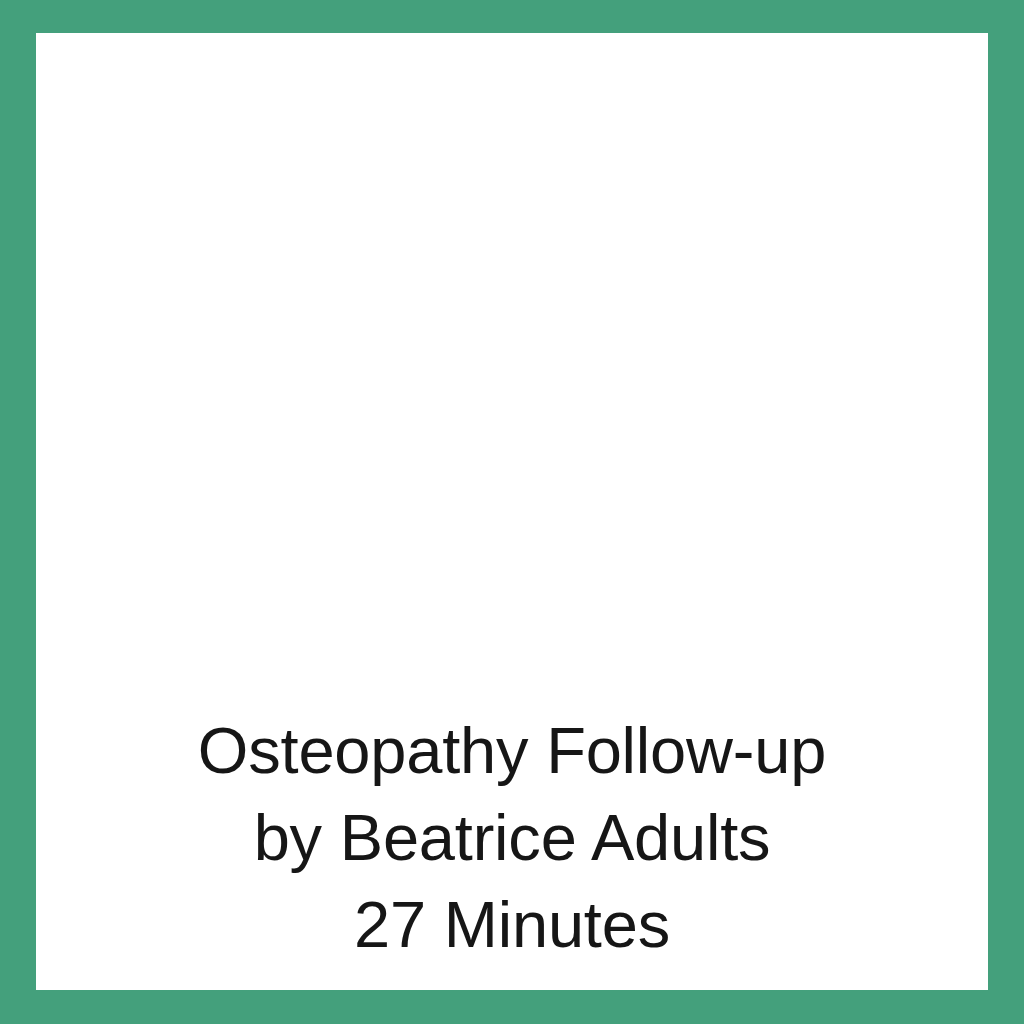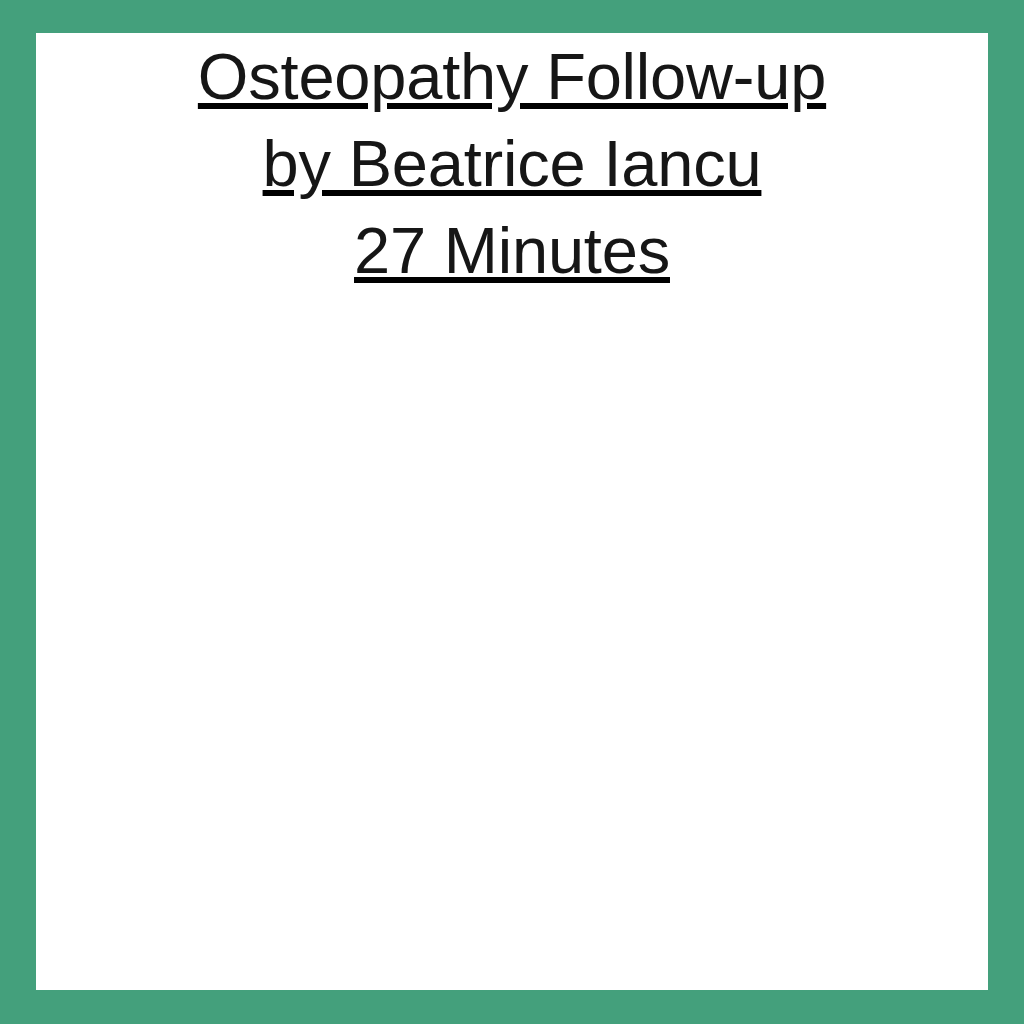--- a/index.html
+++ b/index.html
@@ -31,23 +31,22 @@
 
   
   .panel {
     box-sizing: border-box;
     width: 100%;
     height: 100%;
     background: #ffffff;
     display: flex;
     flex-direction: column;
     align-items: center;
-    justify-content: flex-start;
+    justify-content: flex-end;
     padding-bottom: 22px;         
-    text-decoration: underline;
   }
 
   
   .text-block {
     width: 100%;
     text-align: center;
     color: #161616;
     font-family: "Liberation Sans", sans-serif;
     font-weight: 400;
     font-size: 65px;
@@ -79,21 +78,21 @@
 
 <div class="card" style="background: rgb(68, 160, 124);">
 
   <div class="panel" style="background: rgb(255, 255, 255);">
 
     <div class="text-block" style="color: rgb(22, 22, 22);">
 
       <span class="text-line line-title-1">Osteopathy Follow-up</span>
 
 
-      <span class="text-line line-author">by Beatrice Iancu</span>
+      <span class="text-line line-author">by Beatrice Adults</span>
 
       <span class="text-line line-duration">27 Minutes</span>
 
     </div>
 
   </div>
 
 </div>
 
 </body></html>

